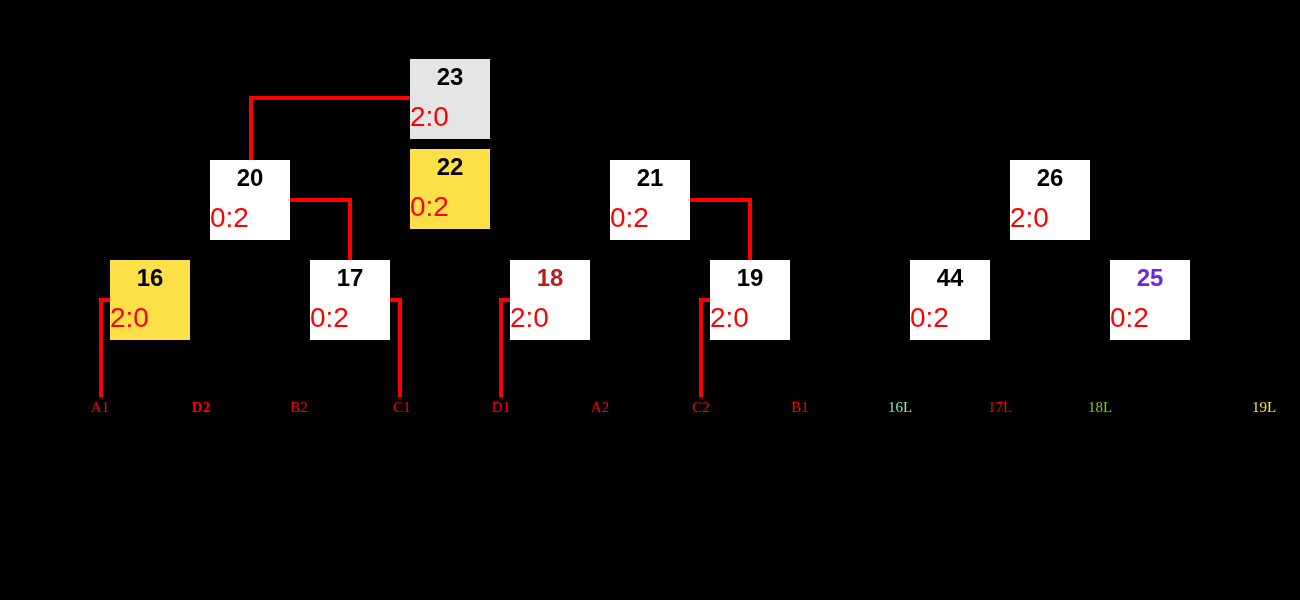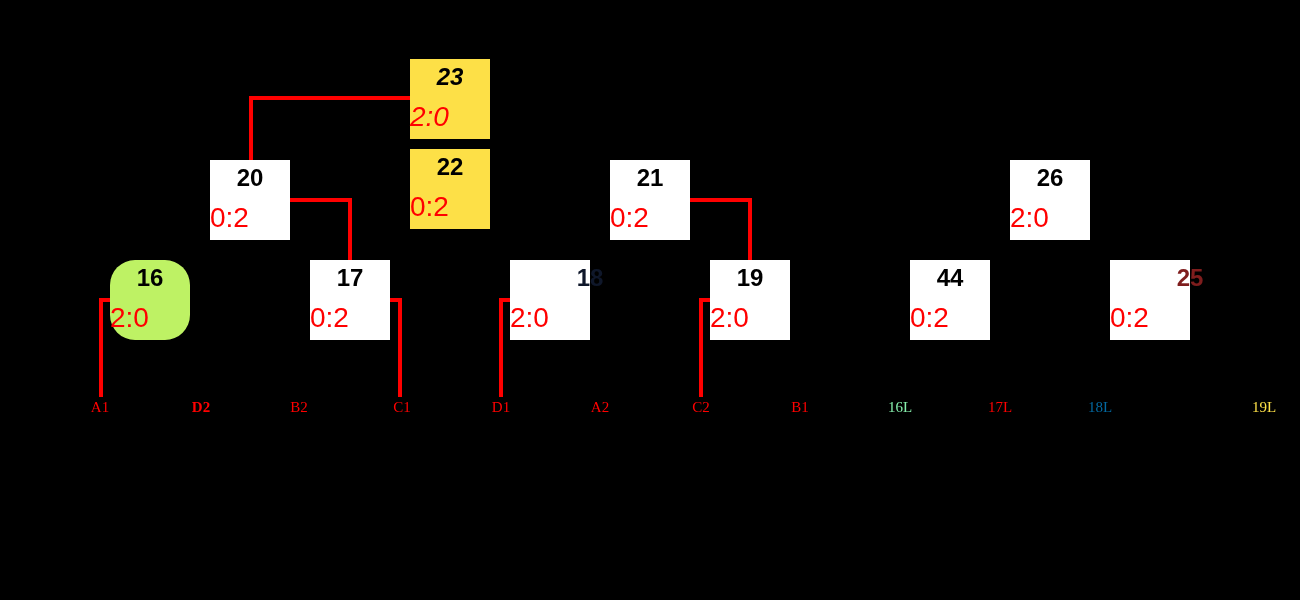--- a/index.html
+++ b/index.html
@@ -71,72 +71,72 @@
       <div class="seg" style="left: 99px; top: 298px; width: 11px; height: 4px; background: rgb(255, 0, 0);"></div>
       <div class="seg" style="left: 99px; top: 298px; width: 4px; height: 99px; background: rgb(255, 0, 0);"></div>
       <div class="seg" style="left: 390px; top: 298px; width: 12px; height: 4px; background: rgb(255, 0, 0);"></div>
       <div class="seg" style="left: 398px; top: 298px; width: 4px; height: 99px; background: rgb(255, 0, 0);"></div>
       <div class="seg" style="left: 499px; top: 298px; width: 11px; height: 4px; background: rgb(255, 0, 0);"></div>
       <div class="seg" style="left: 499px; top: 298px; width: 4px; height: 99px; background: rgb(255, 0, 0);"></div>
       <div class="seg" style="left: 699px; top: 298px; width: 11px; height: 4px; background: rgb(255, 0, 0);"></div>
       <div class="seg" style="left: 699px; top: 298px; width: 4px; height: 99px; background: rgb(255, 0, 0);"></div>
     </div>
   <div class="layer" id="match-layer">
-      <div class="match" style="left: 410px; top: 59px; background: #fde047; font-style: italic;">
+      <div class="match" style="left: 410px; top: 59px; background: #e5e5e5;">
         <div class="num" style="color: rgb(0, 0, 0);">23</div>
         <div class="score" style="color: rgb(255, 0, 0);">2:0</div>
       </div>
       <div class="match" style="left: 410px; top: 149px; background: #fde047;">
         <div class="num" style="color: rgb(0, 0, 0);">22</div>
         <div class="score" style="color: rgb(255, 0, 0);">0:2</div>
       </div>
       <div class="match" style="left: 210px; top: 160px; background: rgb(255, 255, 255);">
         <div class="num" style="color: rgb(0, 0, 0);">20</div>
         <div class="score" style="color: rgb(255, 0, 0);">0:2</div>
       </div>
       <div class="match" style="left: 610px; top: 160px; background: rgb(255, 255, 255);">
         <div class="num" style="color: rgb(0, 0, 0); text-align: center;">21</div>
         <div class="score" style="color: rgb(255, 0, 0);">0:2</div>
       </div>
       <div class="match" style="left: 1010px; top: 160px; background: rgb(255, 255, 255);">
         <div class="num" style="color: rgb(0, 0, 0);">26</div>
         <div class="score" style="color: rgb(255, 0, 0);">2:0</div>
       </div>
-      <div class="match" style="left: 110px; top: 260px; background: #bef264; border-radius: 25px;">
+      <div class="match" style="left: 110px; top: 260px; background: #fde047;">
         <div class="num" style="color: rgb(0, 0, 0);">16</div>
         <div class="score" style="color: rgb(255, 0, 0);">2:0</div>
       </div>
       <div class="match" style="left: 310px; top: 260px; background: rgb(255, 255, 255);">
         <div class="num" style="color: rgb(0, 0, 0);">17</div>
         <div class="score" style="color: rgb(255, 0, 0);">0:2</div>
       </div>
       <div class="match" style="left: 510px; top: 260px; background: rgb(255, 255, 255);">
-        <div class="num" style="color: #0f172a; padding-left: 40px;">18</div>
+        <div class="num" style="color: #b91c1c;">18</div>
         <div class="score" style="color: rgb(255, 0, 0);">2:0</div>
       </div>
       <div class="match" style="left: 710px; top: 260px; background: rgb(255, 255, 255);">
         <div class="num" style="color: rgb(0, 0, 0);">19</div>
         <div class="score" style="color: rgb(255, 0, 0);">2:0</div>
       </div>
       <div class="match" style="left: 910px; top: 260px; background: rgb(255, 255, 255);">
         <div class="num" style="color: rgb(0, 0, 0);">44</div>
         <div class="score" style="color: rgb(255, 0, 0);">0:2</div>
       </div>
       <div class="match" style="left: 1110px; top: 260px; background: rgb(255, 255, 255);">
-        <div class="num" style="color: #7f1d1d; margin-left: 40px;">25</div>
+        <div class="num" style="color: #6d28d9;">25</div>
         <div class="score" style="color: rgb(255, 0, 0);">0:2</div>
       </div>
     </div>
   <div class="layer" id="label-layer">
       <div class="slot-label" style="left: 100px; top: 400px; color: rgb(255, 0, 0);">A1</div>
       <div class="slot-label" style="left: 201px; top: 400px; color: rgb(255, 0, 0); font-weight: bold;">D2</div>
       <div class="slot-label" style="left: 299px; top: 400px; color: rgb(255, 0, 0);">B2</div>
       <div class="slot-label" style="left: 402px; top: 400px; color: rgb(255, 0, 0);">C1</div>
       <div class="slot-label" style="left: 501px; top: 400px; color: rgb(255, 0, 0);">D1</div>
       <div class="slot-label" style="left: 600px; top: 400px; color: rgb(255, 0, 0);">A2</div>
       <div class="slot-label" style="left: 701px; top: 400px; color: rgb(255, 0, 0);">C2</div>
       <div class="slot-label" style="left: 800px; top: 400px; color: rgb(255, 0, 0);">B1</div>
       <div class="slot-label" style="left: 900px; top: 400px; color: #86efac;">16L</div>
       <div class="slot-label" style="left: 1000px; top: 400px; color: rgb(255, 0, 0);">17L</div>
-      <div class="slot-label" style="left: 1100px; top: 400px; color: #0369a1;">18L</div>
+      <div class="slot-label" style="left: 1100px; top: 400px; color: #84cc16;">18L</div>
       <div class="slot-label" style="left: 1264px; top: 400px; color: #fde047;">19L</div>
     </div>
 </div>
 
 </body></html>

